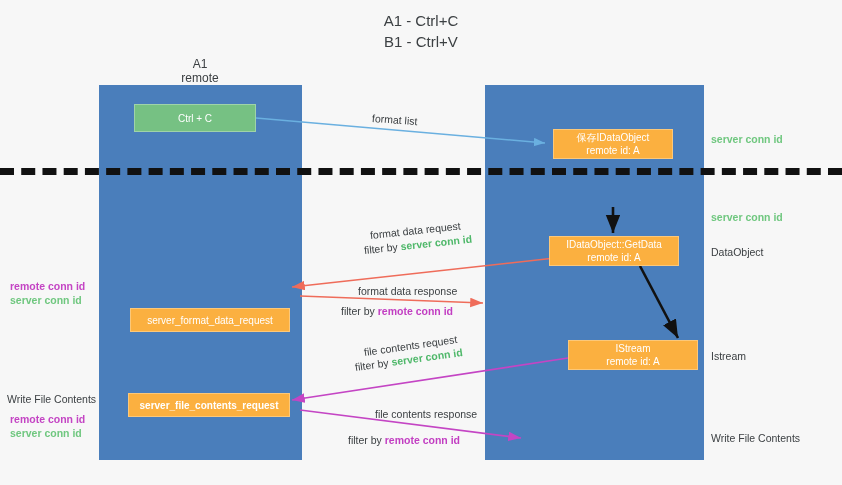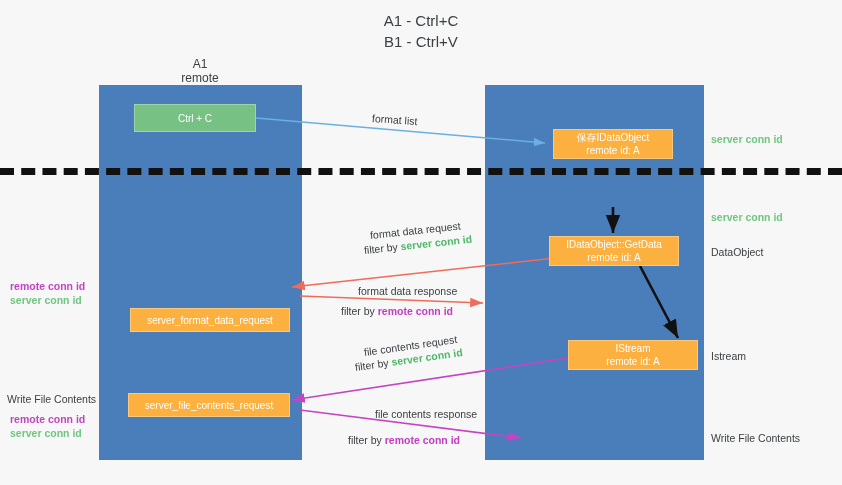--- a/index.html
+++ b/index.html
@@ -133,21 +133,21 @@
   <div class="abs node orange" style="left:568px;top:340px;width:130px;height:30px;">
     <span>IStream</span>
     <span class="l2">remote id: A</span>
   </div>
 
   <div class="abs node orange" style="left:130px;top:276px;width:160px;height:24px;margin-top:32px;">
     <span>server_format_data_request</span>
   </div>
 
 
-  <div class="abs node orange" style="left:128px;top:393px;width:162px;height:24px;">
+  <div class="abs node orange" style="left:128px;top:393px;width:162px;height:24px;font-weight:bold;">
     <span>server_file_contents_request</span>
   </div>
 
 
   <div class="abs edge-label" style="left:372px;top:111px;transform:rotate(4deg);transform-origin:left center;">format list</div>
 
   <div class="abs edge-label" style="left:370px;top:228px;transform:rotate(-6deg);transform-origin:left center;">format data request</div>
   <div class="abs edge-label" style="left:364px;top:243px;transform:rotate(-6deg);transform-origin:left center;">
     <span>filter by </span><span class="g">server conn id</span>
   </div>

